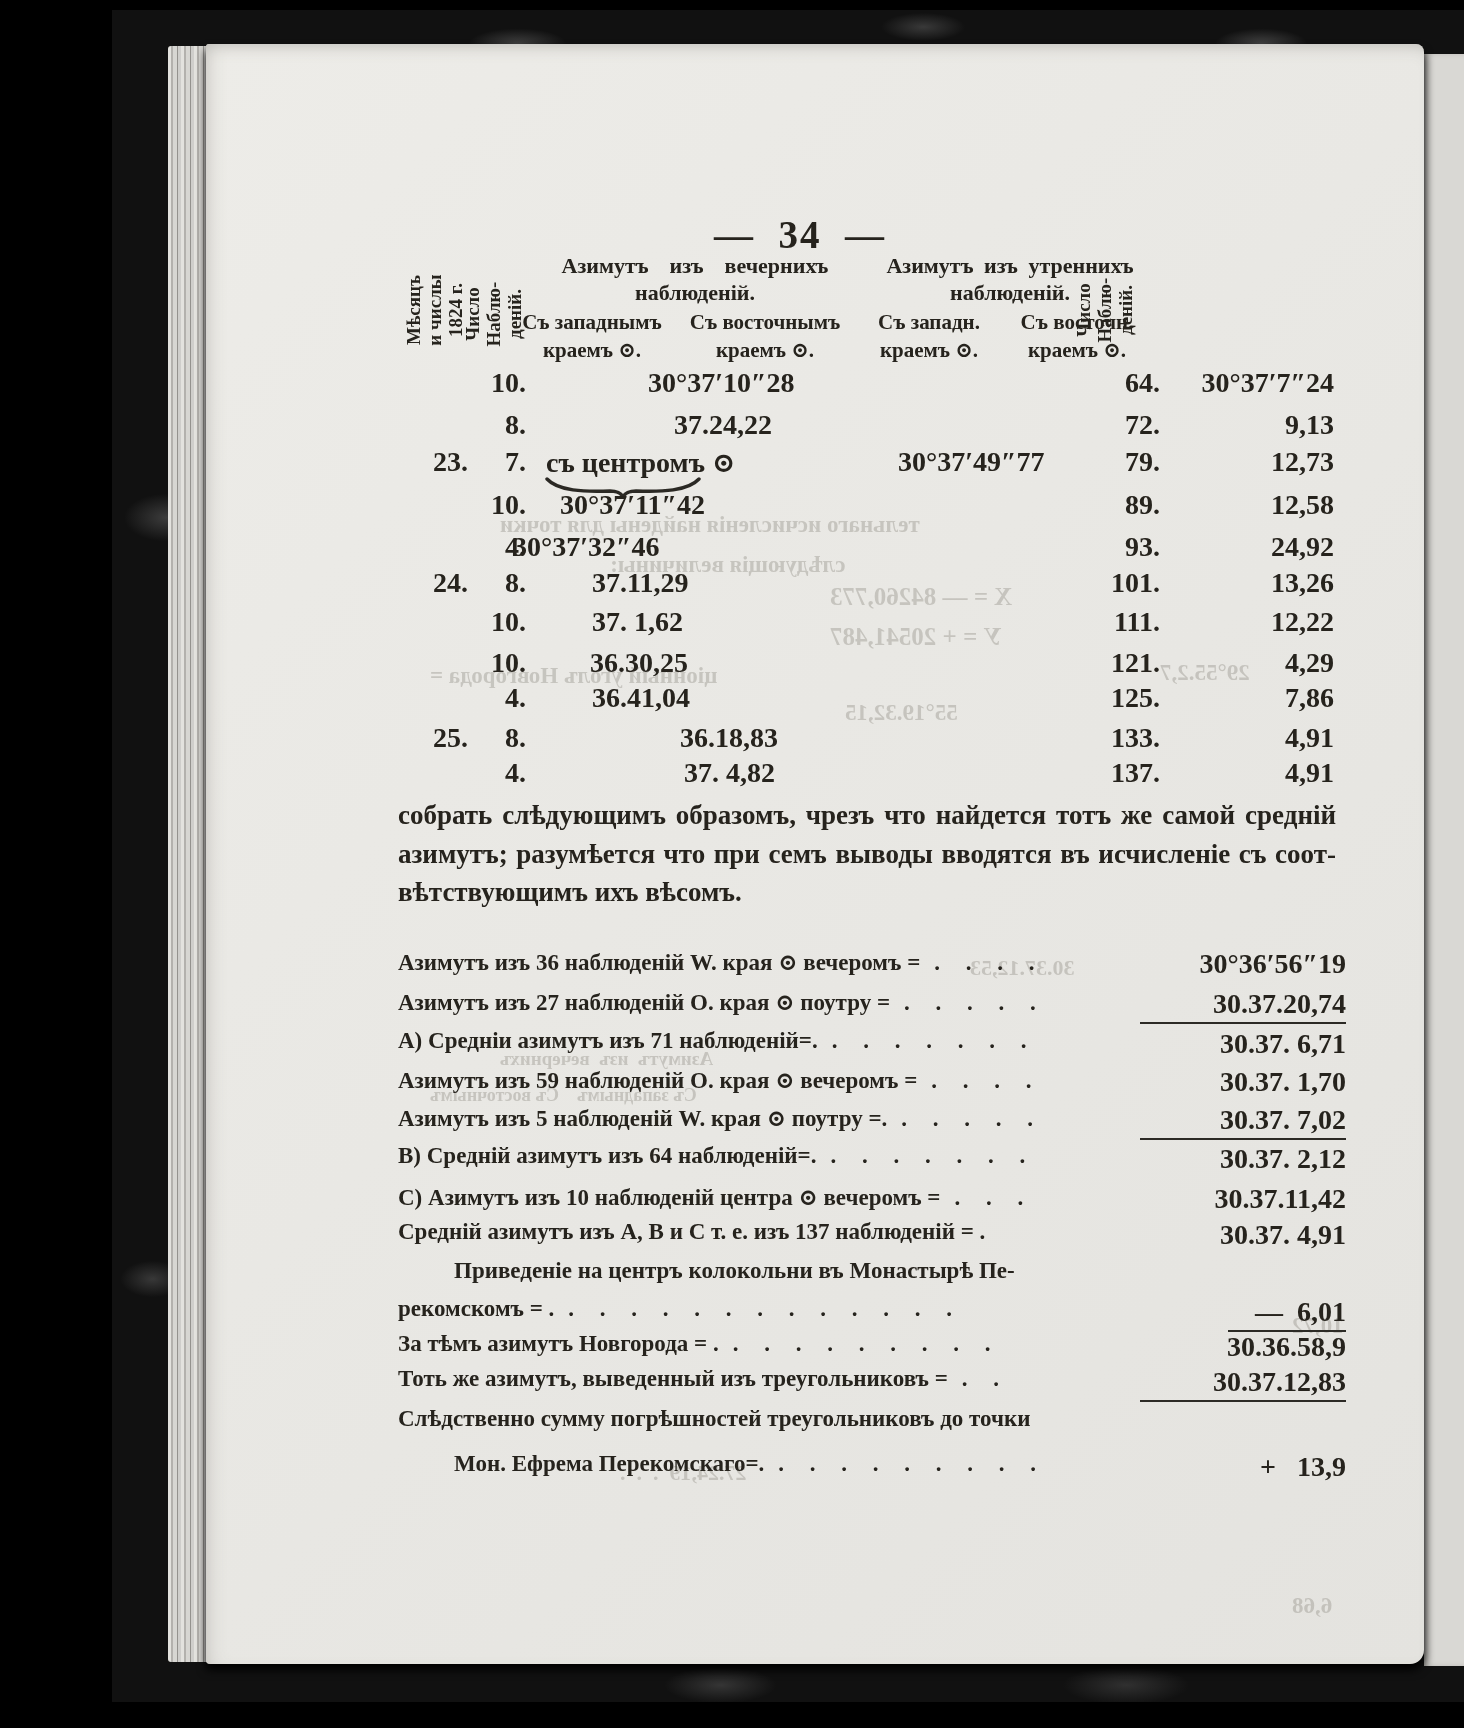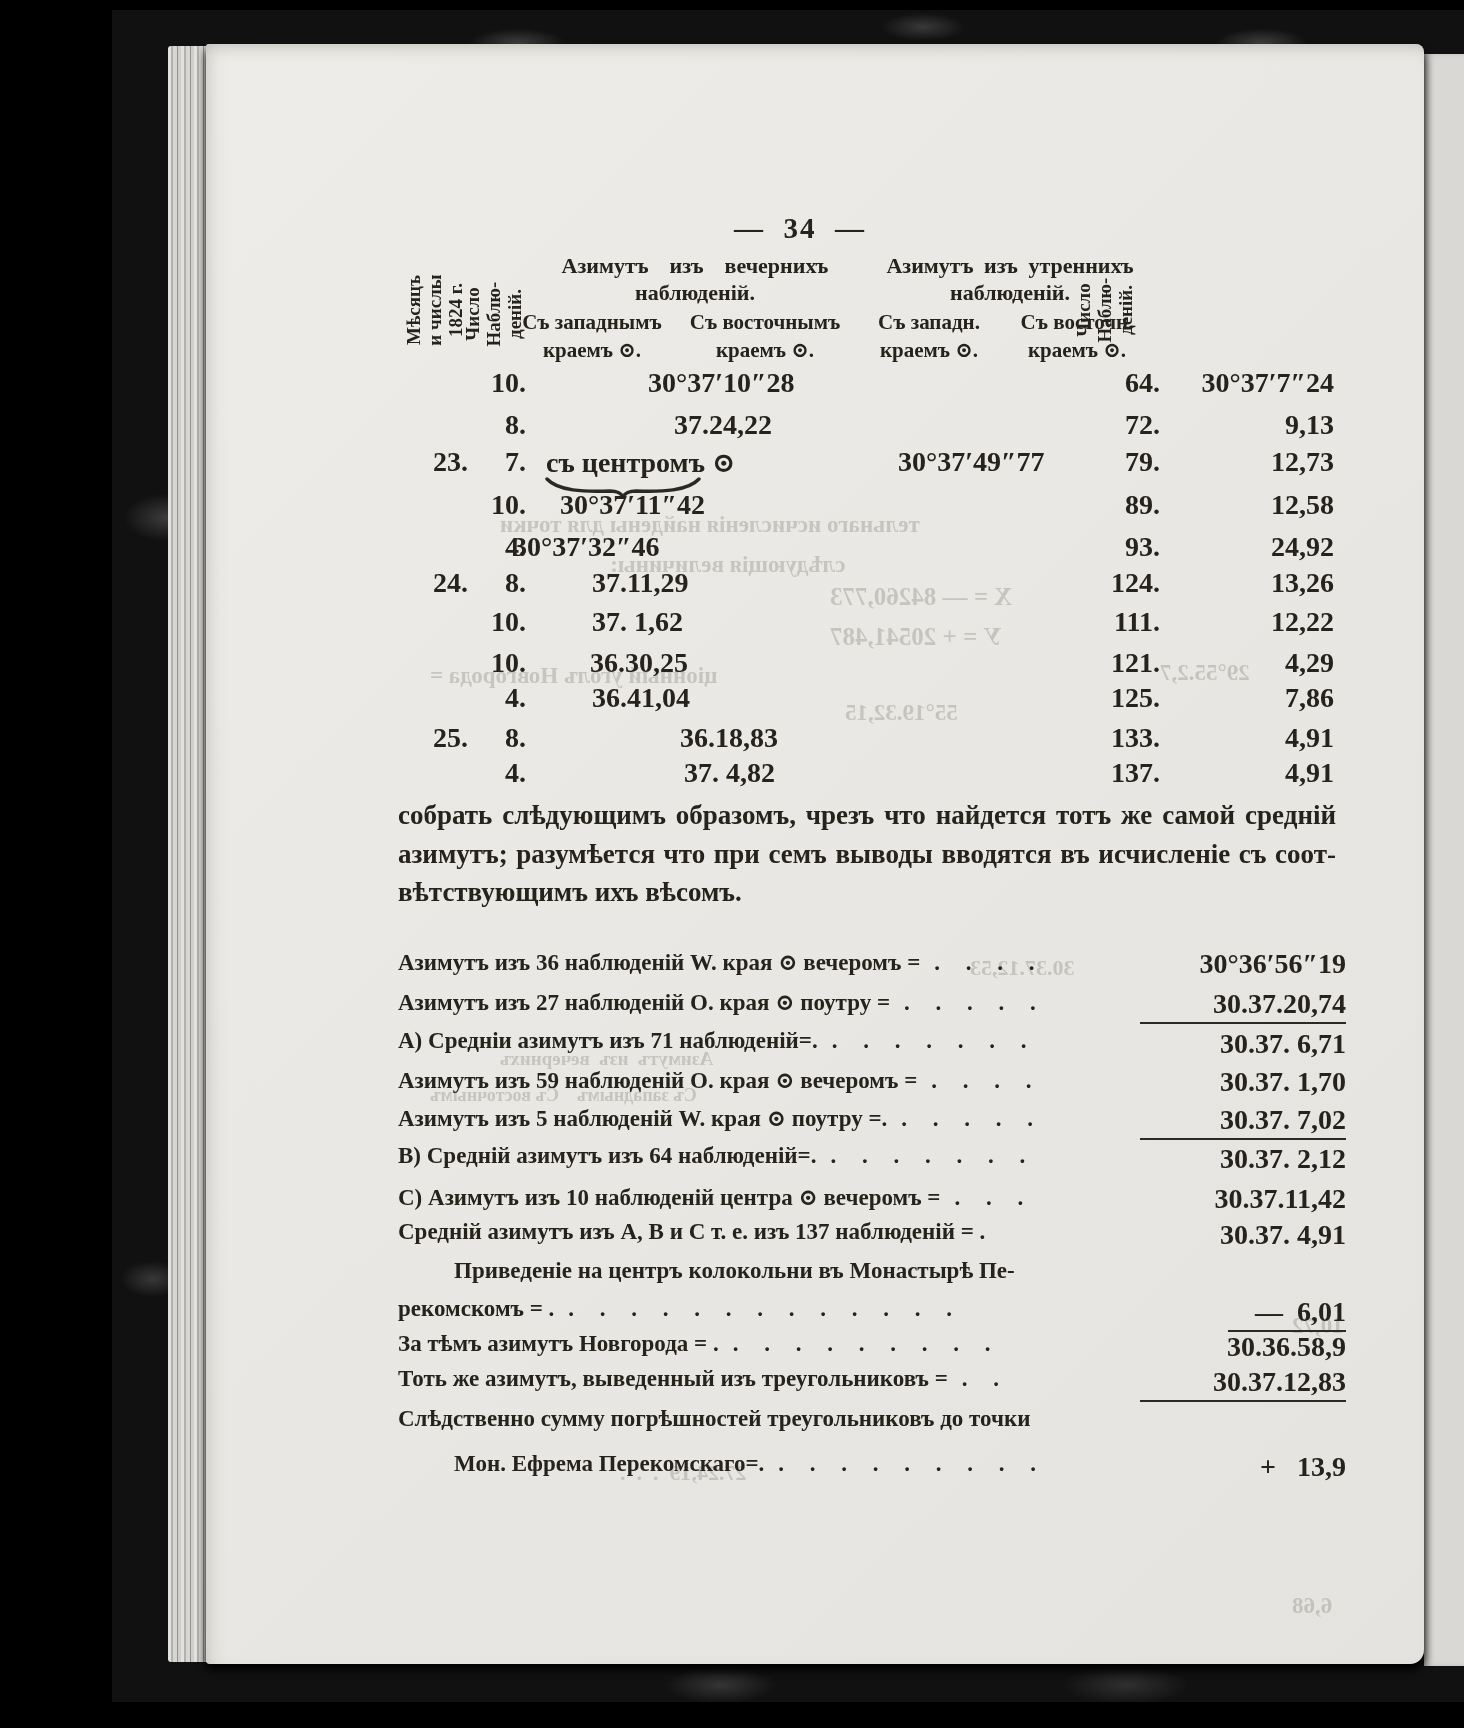--- a/index.html
+++ b/index.html
@@ -67,21 +67,21 @@
       <span class="bleedfrag" style="left: 1160px; top: 660px; font-size: 23px; position: absolute;">29°55.2,7</span>
       <span class="bleedfrag" style="left: 845px; top: 700px; font-size: 23px; position: absolute;">55°19.32,15</span>
       <span class="bleedfrag" style="left: 500px; top: 1048px; font-size: 19px; position: absolute;">Азимутъ  изъ  вечернихъ</span>
       <span class="bleedfrag" style="left: 430px; top: 1085px; font-size: 18px; position: absolute;">Съ западнымъ    Съ восточнымъ</span>
       <span class="bleedfrag" style="left: 970px; top: 955px; font-size: 22px; position: absolute;">30.37.12,53</span>
       <span class="bleedfrag" style="left: 1292px; top: 1313px; font-size: 23px; position: absolute;">10,72</span>
       <span class="bleedfrag" style="left: 620px; top: 1460px; font-size: 22px; position: absolute;">27.24,19  .  .  .</span>
       <span class="bleedfrag" style="left: 1292px; top: 1593px; font-size: 23px; position: absolute;">6,68</span>
     </div>
 
-  <div class="txt b center" style="left:700px;top:212px;width:200px;font-size:29px;letter-spacing:2px;">—  34  —</div>
+  <div class="txt b center" style="left:700px;top:212px;width:200px;font-size:39px;letter-spacing:2px;">—  34  —</div>
 
   <div class="vrot" style="left:388px;top:264px;width:92px;height:92px;">
     <div>
       <div>Мѣсяцъ</div>
       <div>и числы</div>
       <div>1824 г.</div>
     </div>
   </div>
   <div class="vrot" style="left:447px;top:268px;width:92px;height:92px;">
     <div>
@@ -143,21 +143,21 @@
       <div class="trow" style="position: absolute; left: 0px; top: 531px; width: 1464px; height: 34px;">
         <span class="" style="left: 466px; width: 60px; text-align: right;">4.</span>
         <span class="" style="left: 513px;">30°37′32″46</span>
         <span class="" style="left: 1068px; width: 92px; text-align: right;">93.</span>
         <span class="" style="left: 1156px; width: 178px; text-align: right;">24,92</span>
       </div>
       <div class="trow" style="position: absolute; left: 0px; top: 567px; width: 1464px; height: 34px;">
         <span class="" style="left: 400px; width: 68px; text-align: right;">24.</span>
         <span class="" style="left: 466px; width: 60px; text-align: right;">8.</span>
         <span class="" style="left: 592px;">37.11,29</span>
-        <span class="" style="left: 1068px; width: 92px; text-align: right;">124.</span>
+        <span class="" style="left: 1068px; width: 92px; text-align: right;">101.</span>
         <span class="" style="left: 1156px; width: 178px; text-align: right;">13,26</span>
       </div>
       <div class="trow" style="position: absolute; left: 0px; top: 606px; width: 1464px; height: 34px;">
         <span class="" style="left: 466px; width: 60px; text-align: right;">10.</span>
         <span class="" style="left: 592px;">37. 1,62</span>
         <span class="" style="left: 1068px; width: 92px; text-align: right;">111.</span>
         <span class="" style="left: 1156px; width: 178px; text-align: right;">12,22</span>
       </div>
       <div class="trow" style="position: absolute; left: 0px; top: 647px; width: 1464px; height: 34px;">
         <span class="" style="left: 466px; width: 60px; text-align: right;">10.</span>

